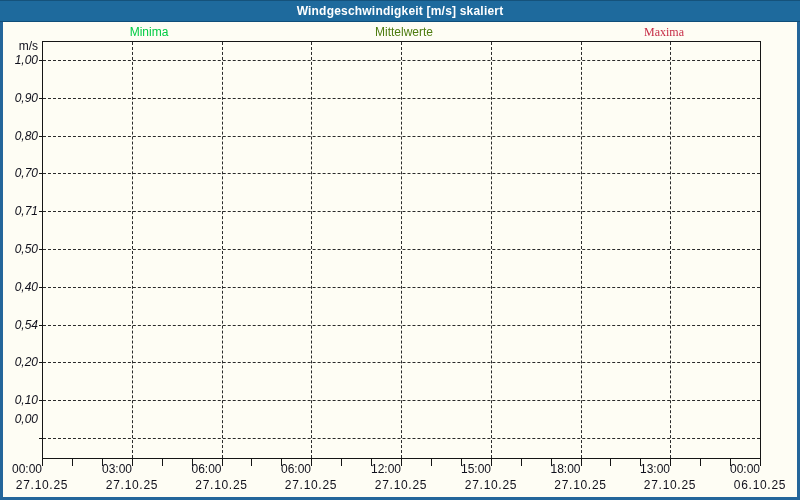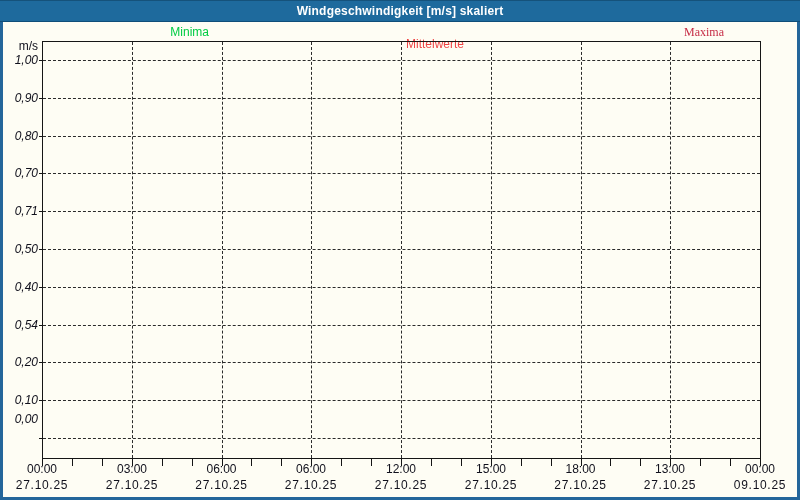--- a/index.html
+++ b/index.html
@@ -17,24 +17,24 @@
     background:#1e6a9d;
     border-top:1px solid #15527b;
     border-bottom:1px solid #0f4e79;
     box-sizing:border-box;
     color:#ffffff;font-size:12px;font-weight:bold;
     text-align:center;line-height:20px;
     letter-spacing:0.2px;
   }
   .legend-item{
     position:absolute;top:25px;width:120px;height:14px;
-    font-size:12px;text-align:right;line-height:14px;
+    font-size:12px;text-align:center;line-height:14px;
   }
   .lg-green{color:#00cc44;}
-  .lg-blue{color:#ef4444;margin-top:12px;}
+  .lg-blue{color:#4d7c0f;}
   .lg-red{color:#c62b45;font-family:Liberation Serif, serif;}
   .plot{
     position:absolute;left:42px;top:41px;width:719px;height:418px;
     box-sizing:border-box;border:1px solid #151515;
     background:transparent;
   }
   .h-grid{position:absolute;left:0;right:0;height:0;border-top:1px dashed #2a2a2a;}
   .v-grid{position:absolute;top:0;bottom:0;width:0;border-left:1px dashed #2a2a2a;}
   .y-label{
     position:absolute;left:0;width:38px;height:14px;
@@ -47,21 +47,21 @@
   .y-ticks{
     position:absolute;left:39px;top:60px;width:3px;height:379px;
     background:repeating-linear-gradient(to bottom,#151515 0,#151515 1px,transparent 1px,transparent 37.8px);
   }
   .x-ticks{
     position:absolute;left:42px;top:459px;width:719px;height:7px;
     background:repeating-linear-gradient(to right,#151515 0,#151515 1px,transparent 1px,transparent 29.9167px);
   }
   .x-time{
     position:absolute;top:462px;width:60px;height:14px;
-    font-size:12px;text-align:center;line-height:14px;
+    font-size:12px;text-align:left;line-height:14px;
   }
   .x-date{
     position:absolute;top:478px;width:70px;height:14px;
     font-size:12px;text-align:center;line-height:14px;
     letter-spacing:0.7px;
   }
 </style>
 </head>
 <body>
 
@@ -126,15 +126,15 @@
   <div class="x-time" style="left:730px">00:00</div>
 
   <div class="x-date" style="left:7px">27.10.25</div>
   <div class="x-date" style="left:97px">27.10.25</div>
   <div class="x-date" style="left:186.5px">27.10.25</div>
   <div class="x-date" style="left:276px">27.10.25</div>
   <div class="x-date" style="left:366px">27.10.25</div>
   <div class="x-date" style="left:456px">27.10.25</div>
   <div class="x-date" style="left:545.5px">27.10.25</div>
   <div class="x-date" style="left:635px">27.10.25</div>
-  <div class="x-date" style="left:725px">09.10.25</div>
+  <div class="x-date" style="left:725px">06.10.25</div>
 
 </div>
 
 </body></html>

